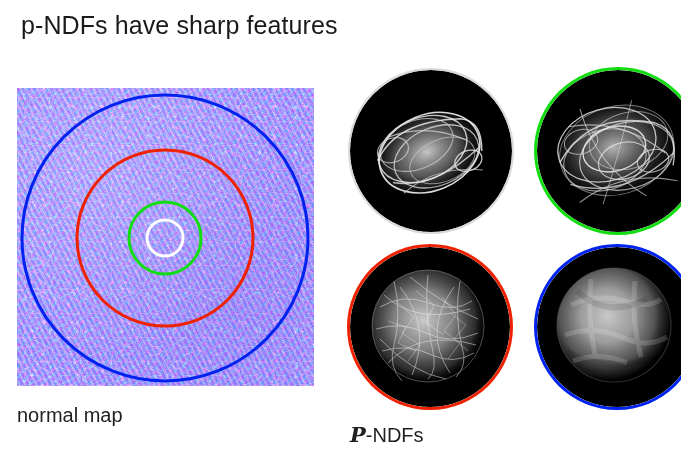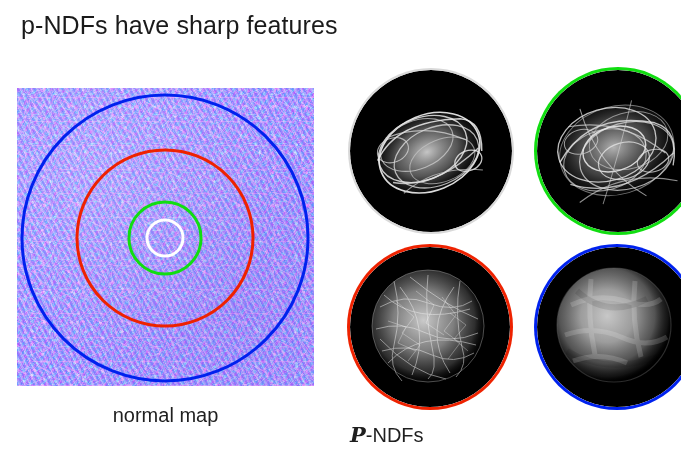--- a/index.html
+++ b/index.html
@@ -124,21 +124,20 @@
     left: 0; top: 0;
     width: 297px;
     height: 298px;
   }
 
   #normalmap-caption {
     position: absolute;
     left: 17px;
     top: 404px;
     width: 297px;
-    text-align: center;
     font-size: 20px;
     color: #1f1f1f;
   }
 
   
   .ndf-disc {
     position: absolute;
     border-radius: 50%;
     overflow: hidden;
   }

